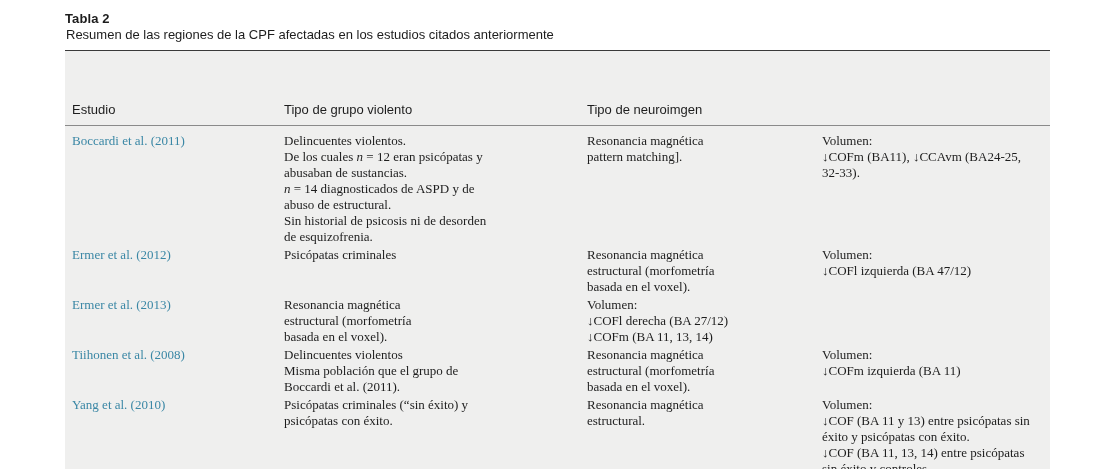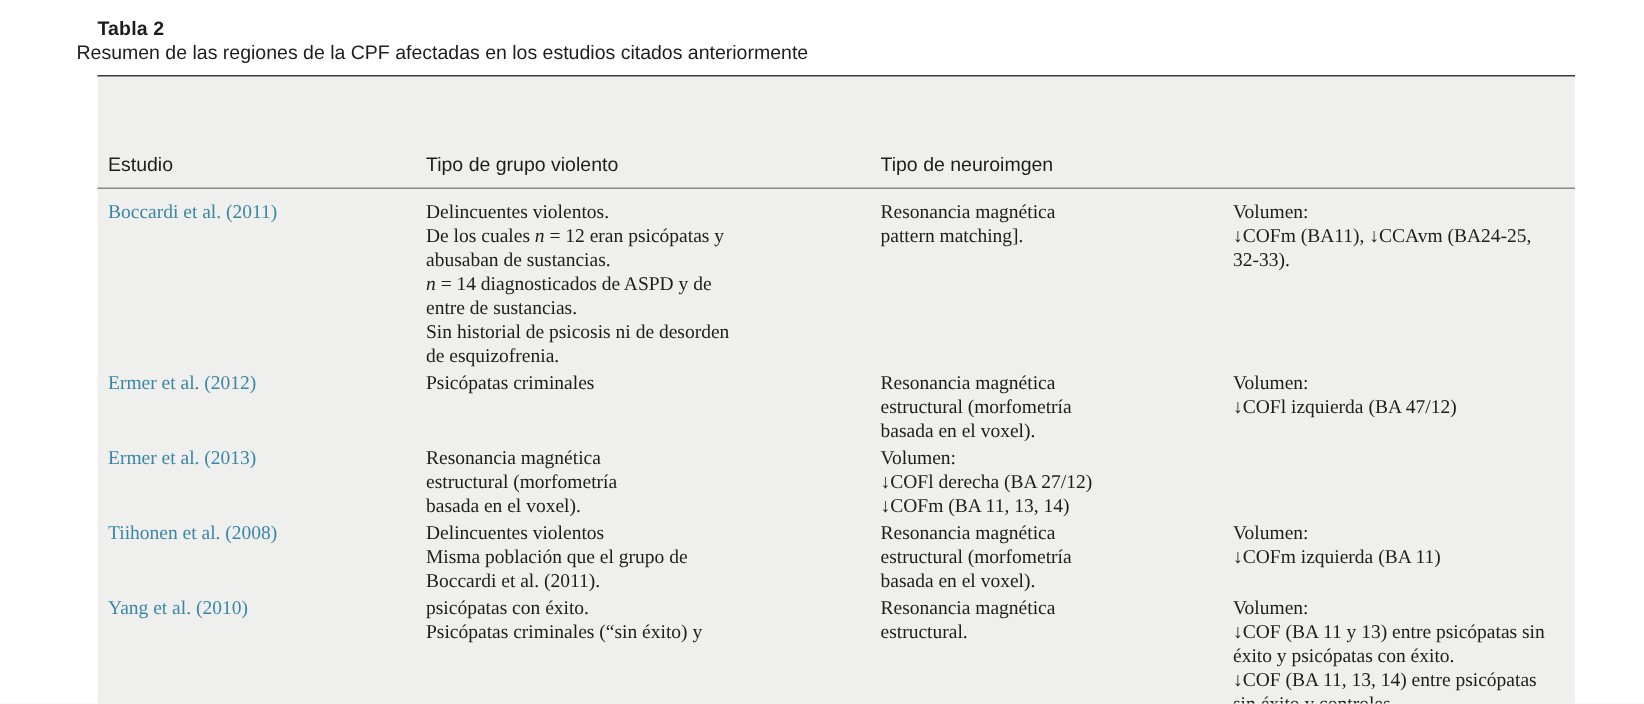--- a/index.html
+++ b/index.html
@@ -10,21 +10,21 @@
   }
   :root {
     --link:#3a87a5; --tbg:#efefee; --rule-dark:#3a3a3a; --rule-light:#8a8a8a; --ink:#1d1d1d;
   }
   .page { position:relative; width:1096px; height:347px; }
   .table-label {
     position:absolute; left:65px; top:11px;
     font-size:13px; font-weight:bold; letter-spacing:0.1px;
   }
   .table-caption {
-    position:absolute; left:51px; top:27px; font-size:13px;
+    position:absolute; left:66px; top:27px; font-size:13px;
   }
   .datatable {
     position:absolute; left:65px; top:50px; width:985px;
     background:var(--tbg);
     border-top:1.5px solid var(--rule-dark);
     border-bottom:1.5px solid var(--rule-dark);
     box-sizing:border-box;
   }
   .thead {
     display:grid; grid-template-columns:212px 303px 235px 1fr;
@@ -63,21 +63,21 @@
     <div class="tbody" id="tbody">
   <div class="row">
     <div class="cell study-cell">
       <span class="study-link">Boccardi et al. (2011)</span>
     </div>
     <div class="cell group-cell">
             <div class="line">Delincuentes violentos.</div>
             <div class="line">De los cuales <i>n</i> = 12 eran psicópatas y</div>
             <div class="line">abusaban de sustancias.</div>
             <div class="line"><i>n</i> = 14 diagnosticados de ASPD y de</div>
-            <div class="line">entre de sustancias.</div>
+            <div class="line">abuso de estructural.</div>
             <div class="line">Sin historial de psicosis ni de desorden</div>
             <div class="line">de esquizofrenia.</div>
           </div>
     <div class="cell imaging-cell">
             <div class="line">Resonancia magnética</div>
             <div class="line">pattern matching].</div>
           </div>
     <div class="cell findings-cell">
             <div class="line">Volumen:</div>
             <div class="line">↓COFm (BA11), ↓CCAvm (BA24-25,</div>
@@ -137,22 +137,22 @@
             <div class="line">Volumen:</div>
             <div class="line">↓COFm izquierda (BA 11)</div>
           </div>
   </div>
 
   <div class="row">
     <div class="cell study-cell">
       <span class="study-link">Yang et al. (2010)</span>
     </div>
     <div class="cell group-cell">
+            <div class="line">Psicópatas criminales (“sin éxito) y</div>
             <div class="line">psicópatas con éxito.</div>
-            <div class="line">Psicópatas criminales (“sin éxito) y</div>
           </div>
     <div class="cell imaging-cell">
             <div class="line">Resonancia magnética</div>
             <div class="line">estructural.</div>
           </div>
     <div class="cell findings-cell">
             <div class="line">Volumen:</div>
             <div class="line">↓COF (BA 11 y 13) entre psicópatas sin</div>
             <div class="line">éxito y psicópatas con éxito.</div>
             <div class="line">↓COF (BA 11, 13, 14) entre psicópatas</div>

